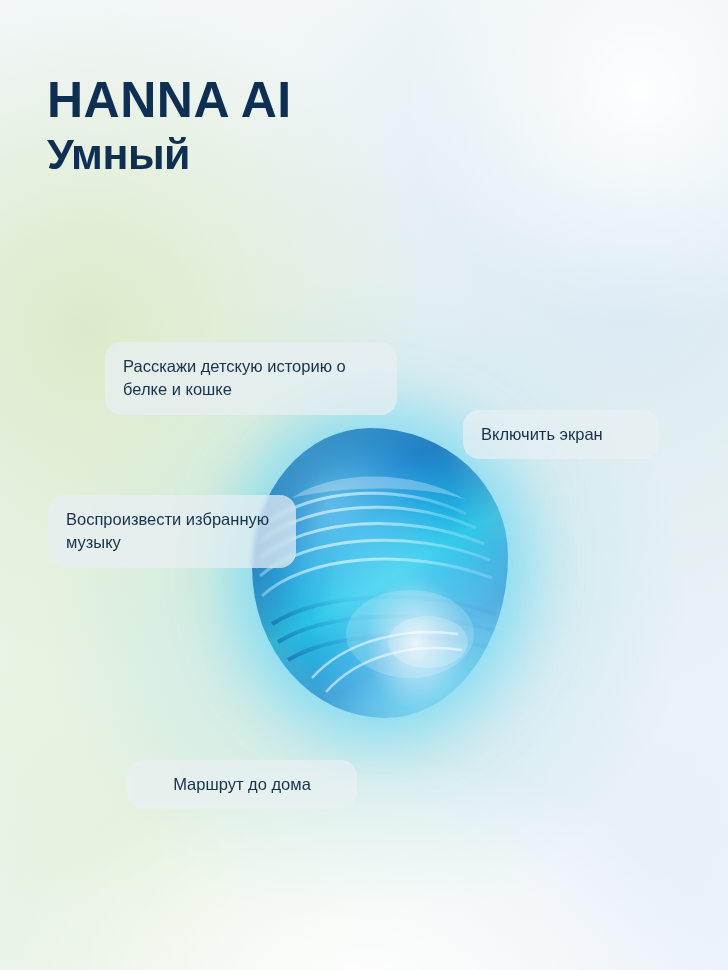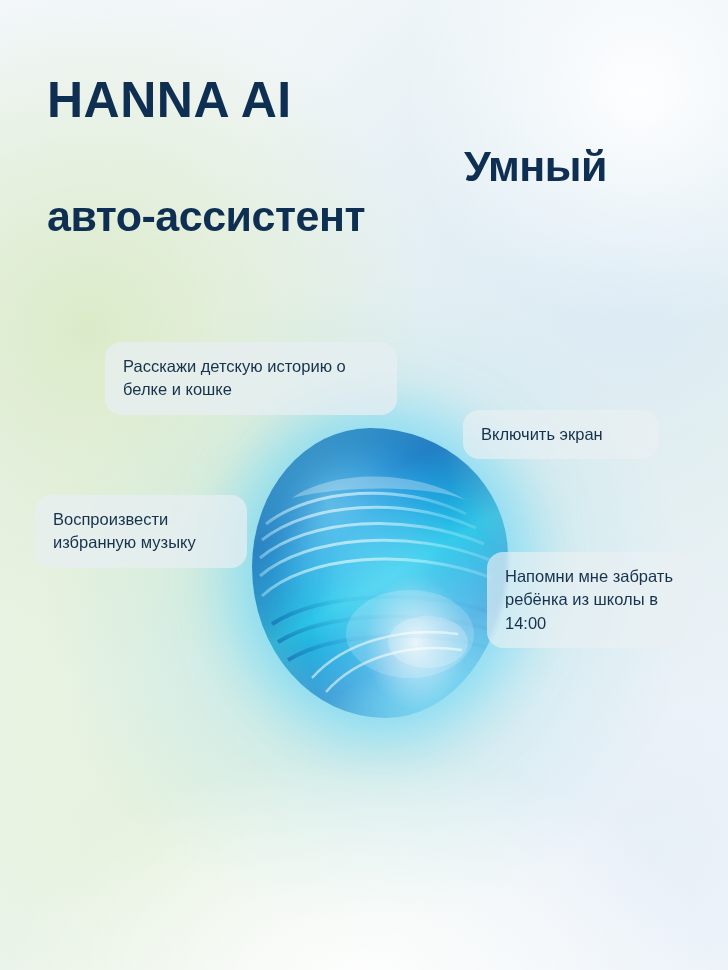--- a/index.html
+++ b/index.html
@@ -57,22 +57,21 @@
   .headline .line1 {
     display: block;
     font-size: 50px;
     font-weight: 700;
     letter-spacing: 0.5px;
   }
   .headline .line2 {
     display: block;
     font-size: 43px;
     font-weight: 700;
-    margin-top: 14px;
-    text-align: right;
+    margin-top: 2px;
   }
   .headline .line3 {
     display: block;
     font-size: 43px;
     font-weight: 700;
     margin-top: 2px;
   }
 
   
   .orb-wrap {
@@ -119,38 +118,37 @@
     color: #16324c;
     font-size: 16.5px;
     line-height: 1.42;
     padding: 13px 18px;
     backdrop-filter: blur(2px);
   }
   .bubble.light { background: rgba(233, 240, 243, 0.66); }
 
   #bubble-story   { left: 105px; top: 342px; width: 292px; }
   #bubble-screen  { left: 463px; top: 410px; width: 196px; }
-  #bubble-music   { left: 35px;  top: 495px; width: 212px; }
+  #bubble-music   { left: 48px;  top: 495px; width: 248px; }
   #bubble-remind  { left: 487px; top: 552px; width: 204px; }
   #bubble-climate { left: 62px;  top: 640px; width: 218px; }
   #bubble-route   { left: 127px; top: 760px; width: 230px; text-align: center; }
   #bubble-places  { left: 430px; top: 732px; width: 224px; }
 </style>
 </head>
 <body>
 
 <div class="poster">
 
   <div class="glow-top-right"></div>
   <div class="glow-bottom"></div>
 
   <div class="headline">
     <span class="line1">HANNA AI</span>
     <span class="line2">Умный</span>
-    <span class="line3">авто-ассистент</span>
   </div>
 
   <div class="orb-wrap">
     <div class="orb-halo"></div>
     <div class="orb">
       <svg width="256" height="290" viewBox="0 0 256 290" aria-hidden="true">
         <defs>
           <linearGradient id="wv" x1="0" y1="0" x2="1" y2="1">
             <stop offset="0%" stop-color="#ffffff" stop-opacity="0.85"></stop>
             <stop offset="55%" stop-color="#bff1ff" stop-opacity="0.35"></stop>
@@ -181,15 +179,15 @@
         <ellipse cx="158" cy="206" rx="64" ry="44" fill="#ffffff" opacity="0.18"></ellipse>
         <ellipse cx="176" cy="214" rx="40" ry="26" fill="#ffffff" opacity="0.22"></ellipse>
         <path d="M40,70 C80,42 160,40 214,72 C180,58 96,56 40,70 Z" fill="#ffffff" opacity="0.30"></path>
       </svg>
     </div>
   </div>
 
   <div class="bubble" id="bubble-story">Расскажи детскую историю о белке и кошке</div>
   <div class="bubble light" id="bubble-screen">Включить экран</div>
   <div class="bubble" id="bubble-music">Воспроизвести избранную музыку</div>
-  <div class="bubble light" id="bubble-remind">Напомни мне забрать ребёнка из школы в 14:00</div>
+  <div class="bubble light" id="bubble-route">Маршрут до дома</div>
 
 </div>
 
 </body></html>

